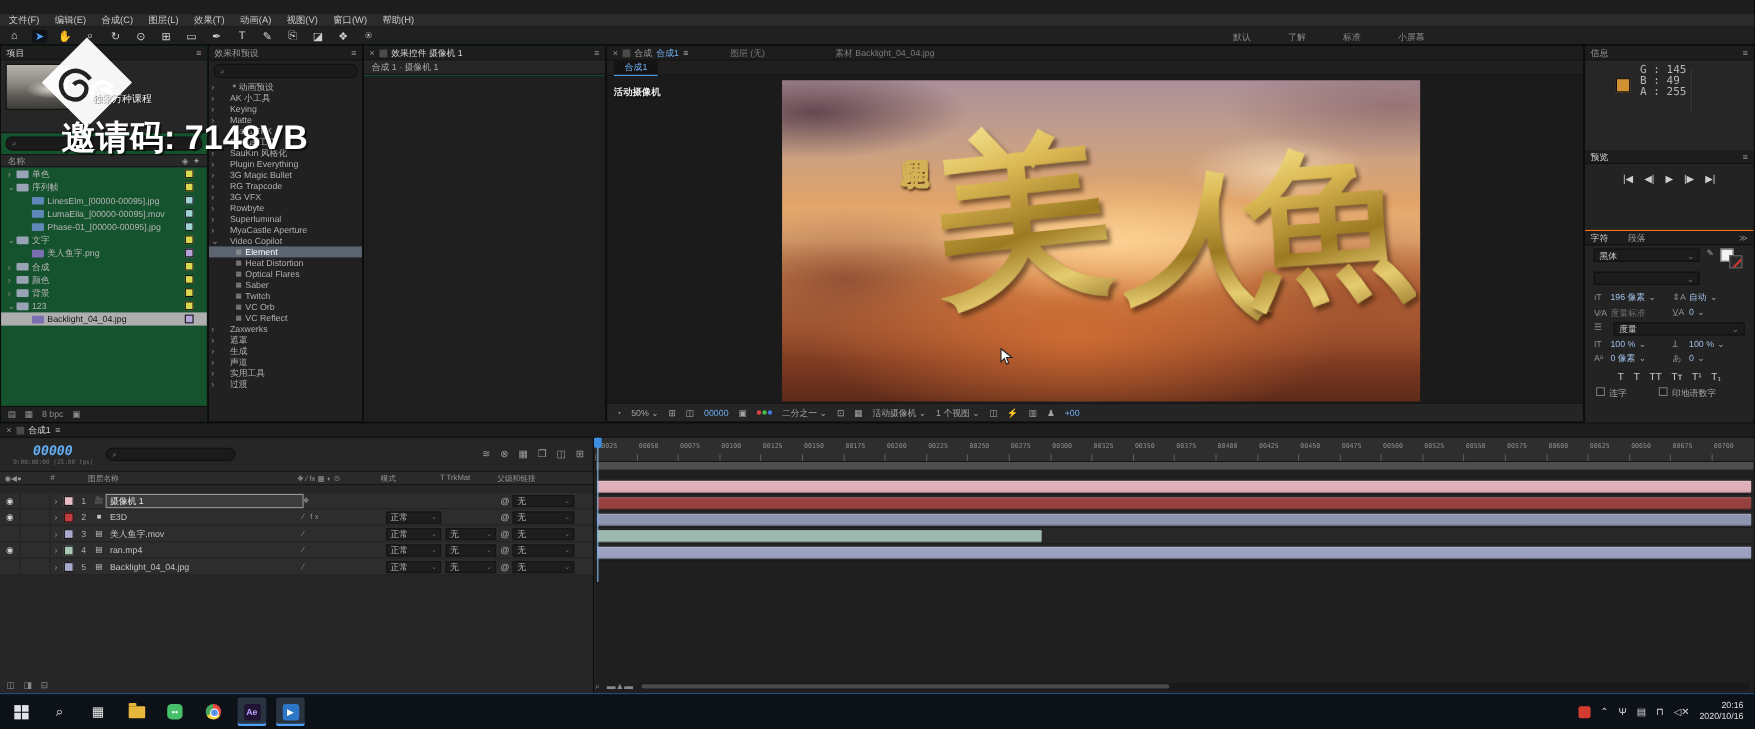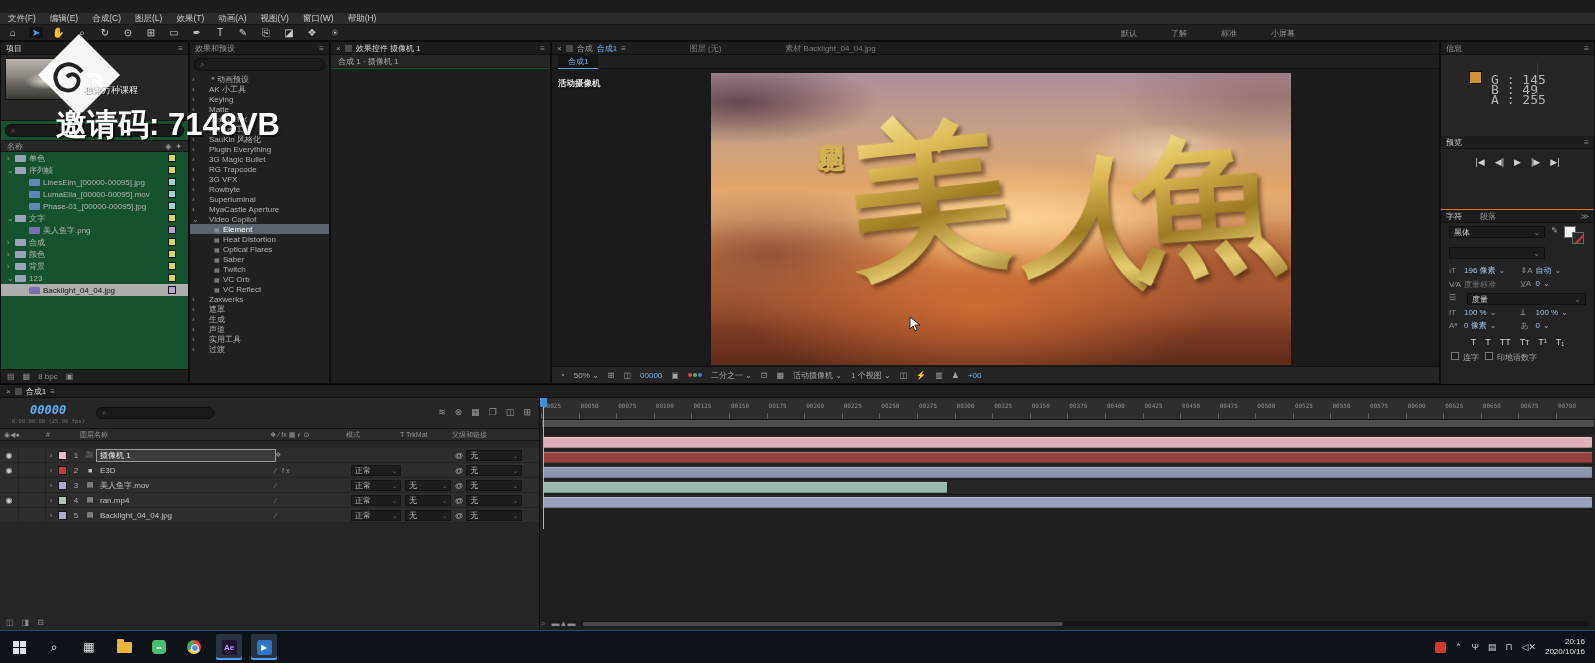--- a/index.html
+++ b/index.html
@@ -63,36 +63,36 @@
 .gold{position:absolute;font-family:"DejaVu Serif",serif;font-weight:bold;background:linear-gradient(165deg,#f9eb9e 6%,#dcba55 30%,#9c7a22 55%,#e6cc70 74%,#86641a 95%);-webkit-background-clip:text;background-clip:text;color:transparent;filter:drop-shadow(3px 4px 2px rgba(50,25,5,.55))}
 .gold-side{position:absolute;writing-mode:vertical-rl;font-family:"DejaVu Serif",serif;font-weight:bold;color:#d3b157;text-shadow:1px 2px 2px rgba(60,30,0,.6)}
 .viewer-status{position:absolute;left:0;bottom:0;width:100%;height:17px;background:#252525;border-top:1px solid #121212;display:flex;align-items:center;gap:9px;padding:0 8px;font-size:8px;color:#a5a5a5}
 .vs-blue{color:#6fb0f5}
 .vs-dots{display:flex;gap:1px}
 .vs-dots i{width:4px;height:4px;border-radius:50%}
 
 .subpanel{position:absolute;left:0;right:0;background:#232323;border-bottom:1px solid #f97316}
 .info-body{position:relative;height:81px;background:#262626}
 .info-swatch{position:absolute;left:28px;top:16px;width:13px;height:13px;border:1px solid #111}
-.info-lines{position:absolute;left:50px;top:20px;font-family:"DejaVu Sans Mono",monospace;font-size:13px;color:#b5b5b5;line-height:10px}
+.info-lines{position:absolute;left:50px;top:4px;font-family:"DejaVu Sans Mono",monospace;font-size:10px;color:#b5b5b5;line-height:10px}
 .info-div{position:absolute;left:96px;top:8px;width:1px;height:40px;background:#3a3a3a}
 .transport{display:flex;justify-content:center;gap:10px;padding:8px 0 0;color:#cfcfcf;font-size:9px}
 .tbtn{cursor:default}
 .char-row{display:flex;align-items:flex-start;gap:6px;padding:3px 8px;font-size:8px;color:#a8a8a8}
 .char-dd{flex:1;height:12px;background:#1c1c1c;border:1px solid #101010;display:flex;align-items:center;padding:0 4px;color:#cfcfcf}
 .char-dd .car{margin-left:auto;color:#777}
 .cp-val{color:#9fc0e8}
 .cp-cell{display:flex;align-items:center;gap:3px;width:50%}
 .cp-ic{color:#8f8f8f;font-size:8px;width:12px}
 .swatch-stack{position:relative;width:22px;height:18px}
 .sw-fill{position:absolute;left:0;top:0;width:12px;height:12px;background:#f2f2f2;border:1px solid #666}
 .sw-stroke{position:absolute;left:8px;top:6px;width:12px;height:12px;background:#2a2a2a;border:1px solid #666;overflow:hidden}
 .sw-stroke:before{content:"";position:absolute;left:-2px;top:5px;width:18px;height:2px;background:#c33;transform:rotate(-45deg)}
 .tstyles{display:flex;gap:9px;justify-content:center;padding:3px 0;color:#cfcfcf;font-size:9px}
-.checks{display:flex;gap:6px;padding:2px 10px;color:#a5a5a5;font-size:8px}
+.checks{display:flex;gap:29px;padding:2px 10px;color:#a5a5a5;font-size:8px}
 .cbx{width:8px;height:8px;border:1px solid #777;display:inline-block;margin-right:4px;background:#1c1c1c}
 
 .timeline{position:absolute;left:0;top:384px;width:1595px;height:246px;background:#232323;border-top:1px solid #000}
 .tl-tabs{height:13px;background:#1d1d1d;border-bottom:1px solid #101010;display:flex;align-items:center;gap:4px;padding:0 6px;font-size:8px;color:#9a9a9a}
 .tl-left{position:absolute;left:0;top:13px;width:540px;bottom:0;background:#262626;border-right:1px solid #0d0d0d}
 .tl-toprow{height:31px;position:relative;border-bottom:1px solid #161616}
 .tl-tc{position:absolute;left:30px;top:5px;color:#62aef5;font-size:12px;font-weight:bold;font-family:"DejaVu Sans Mono",monospace;font-style:italic}
 .tl-tc-sub{position:absolute;left:12px;top:20px;color:#6f6f6f;font-size:5.5px;font-family:"DejaVu Sans Mono",monospace}
 .tl-search{position:absolute;left:96px;top:9px;width:118px;height:12px;background:#1b1b1b;border:1px solid #101010;border-radius:6px;color:#777;font-size:8px;display:flex;align-items:center;padding:0 5px;gap:3px}
 .tl-topicons{position:absolute;right:8px;top:9px;display:flex;gap:9px;color:#9a9a9a;font-size:9px}
@@ -541,21 +541,21 @@
     <div class="fxctl-body"></div>
   </div>
 
   <div class="panel" style="left:551px;top:41px;width:889px;height:343px;background:#1b1b1b">
     <div class="ptabs">
       <span>×</span>
       <span class="chipicon"></span>
       <span>合成</span>
       <span class="ptab-active" style="color:#6fb0f5">合成1</span>
       <span>≡</span>
-      <span style="margin-left:60px;color:#7a7a7a">图层 (无)</span>
+      <span style="margin-left:34px;color:#7a7a7a">图层 (无)</span>
       <span style="margin-left:60px;color:#7a7a7a">素材 Backlight_04_04.jpg</span>
     </div>
     <div class="viewer-row2">
       <span class="comp-chip">合成1</span>
     </div>
     <div class="overlay-label">活动摄像机</div>
 
     <div class="comp-image">
       <span class="gold-side" style="left:104px;top:52px;font-size:26px">周星馳</span>
       <span class="gold" style="left:138px;top:18px;font-size:162px;transform:rotate(-6deg)">美</span>

